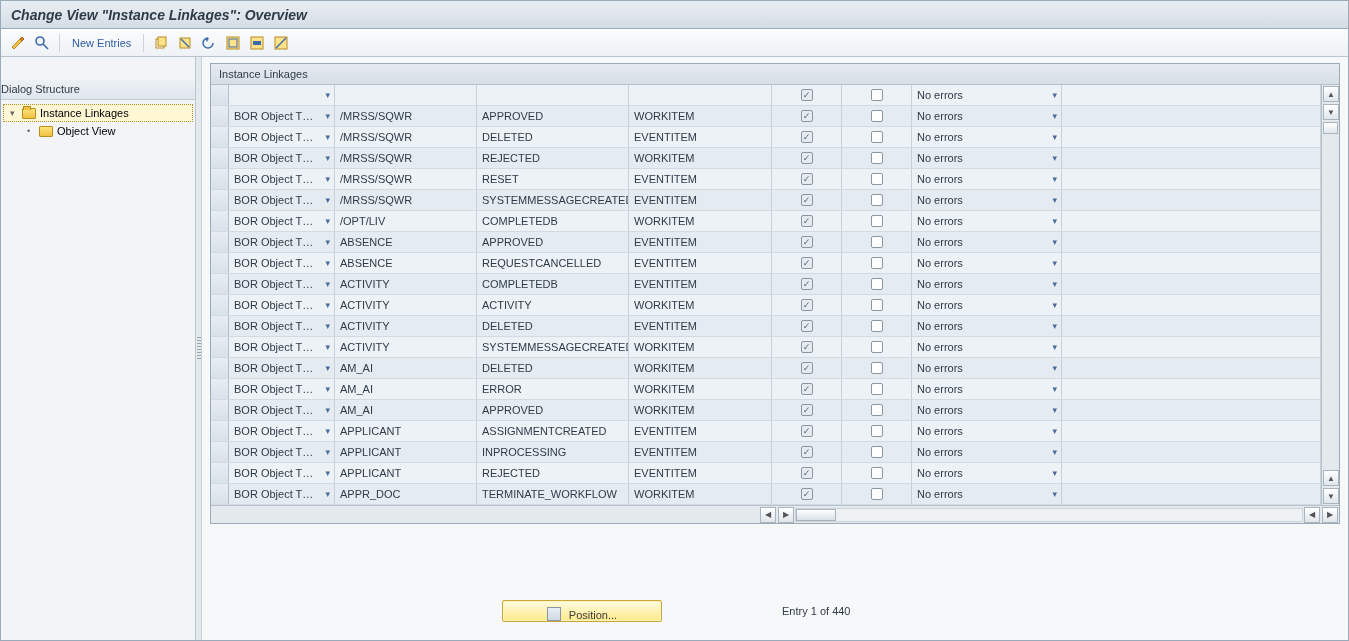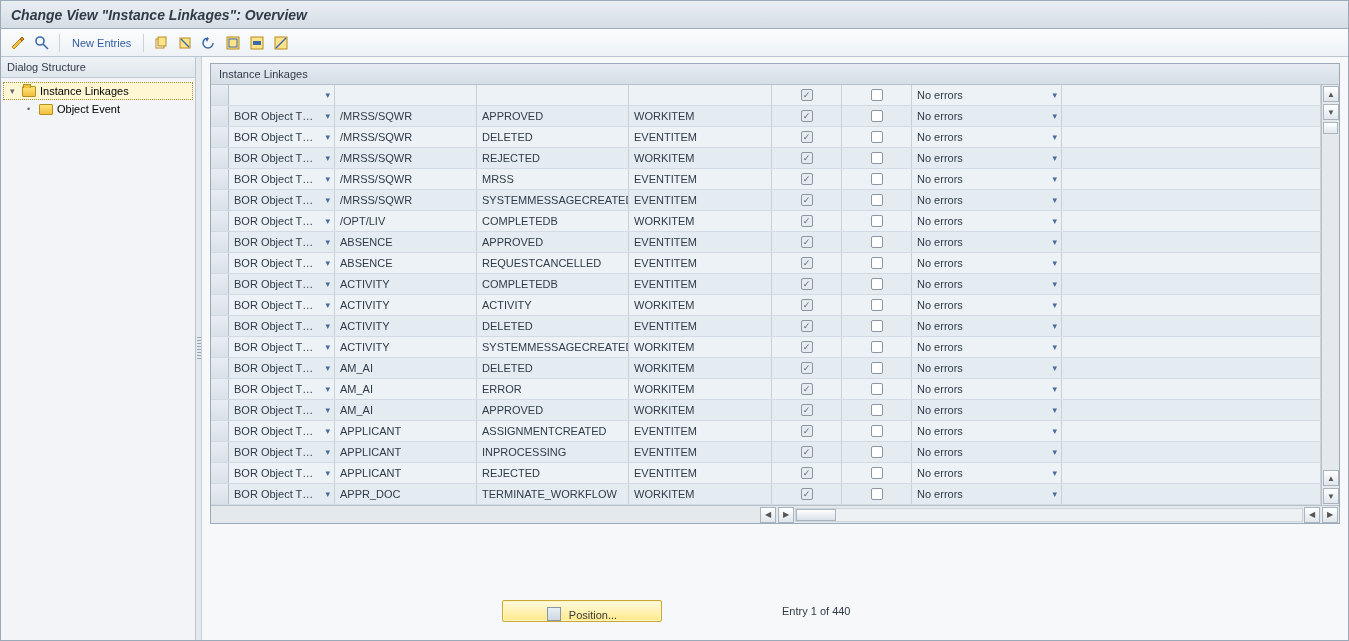--- a/index.html
+++ b/index.html
@@ -10,21 +10,21 @@
 .title-bar { height: 28px; background: linear-gradient(#e9eef3,#d5dde5); border-bottom: 1px solid #9aaab8; padding: 6px 10px; color: #2f3b47; font-weight: bold; font-style: italic; font-size: 14px; }
 
 .toolbar { height: 28px; display: flex; align-items: center; gap: 6px; padding: 9px 8px; background: linear-gradient(#fbfcfd,#eef2f6); border-bottom: 1px solid #bac5cf; }
 .toolbar .ico { width: 18px; height: 18px; display: inline-flex; align-items: center; justify-content: center; cursor: pointer; }
 .toolbar .sep { width: 1px; height: 18px; background: #ccd4db; margin: 0 2px; }
 .toolbar .txtbtn { color: #2f5da3; cursor: pointer; padding: 0 4px; }
 
 .body-area { display: flex; height: 583px; }
 
 .tree-pane { width: 195px; background: #f2f4f7; border-right: 1px solid #bac5cf; display: flex; flex-direction: column; }
-.tree-header { padding: 4px 6px; background: linear-gradient(#eef2f6,#dfe6ec); border-bottom: 1px solid #c3ccd4; color: #2f3b47; }
+.tree-header { padding: 4px 0; background: linear-gradient(#eef2f6,#dfe6ec); border-bottom: 1px solid #c3ccd4; color: #2f3b47; margin-top: 22px; }
 .tree-items { padding: 4px 2px; }
 .tree-row { display: flex; align-items: center; height: 18px; padding-left: 6px; cursor: pointer; }
 .tree-row.sel { background: #fff7d4; border: 1px dotted #b09030; }
 .tree-row .twisty { width: 12px; color: #666; font-size: 9px; }
 .tree-row .folder { width: 14px; height: 11px; margin-right: 4px; display: inline-block; }
 .folder.open { background: linear-gradient(#ffe37a,#f0c040); border: 1px solid #b89020; border-radius: 1px; position: relative; }
 .folder.open::before { content: ""; position: absolute; top: -3px; left: 0; width: 6px; height: 3px; background: #f0c040; border: 1px solid #b89020; border-bottom: none; }
 .folder.closed { background: linear-gradient(#ffe37a,#f0c040); border: 1px solid #b89020; border-radius: 1px; }
 
 .splitter { width: 6px; background: #e4e9ee; border-right: 1px solid #c8d0d8; position: relative; cursor: ew-resize; }
@@ -143,21 +143,21 @@
       <div class="tree-header">Dialog Structure</div>
       <div class="tree-items">
         <div class="tree-row sel">
           <span class="twisty">▾</span>
           <span class="folder open"></span>
           <span>Instance Linkages</span>
         </div>
         <div class="tree-row" style="padding-left:24px">
           <span class="twisty">•</span>
           <span class="folder closed"></span>
-          <span>Object Event</span>
+          <span>Object View</span>
         </div>
       </div>
     </div>
 
     <div class="splitter">
         <div class="grip"></div>
       </div>
 
     <div class="main-pane">
       <div class="grid-frame">
@@ -225,21 +225,21 @@
                 <span class="box"></span>
               </div>
               <div class="cell w-stat dd">No errors</div>
               <div class="cell w-pad"></div>
               <div class="cell w-scroll"></div>
             </div>
             <div class="row">
               <div class="cell w-sel"></div>
               <div class="cell w-cat dd">BOR Object T…</div>
               <div class="cell w-type">/MRSS/SQWR</div>
-              <div class="cell w-evt">MRSS</div>
+              <div class="cell w-evt">RESET</div>
               <div class="cell w-recv">EVENTITEM</div>
               <div class="cell w-tl cb">
                 <span class="box readonly">✓</span>
               </div>
               <div class="cell w-ee cb">
                 <span class="box"></span>
               </div>
               <div class="cell w-stat dd">No errors</div>
               <div class="cell w-pad"></div>
               <div class="cell w-scroll"></div>

